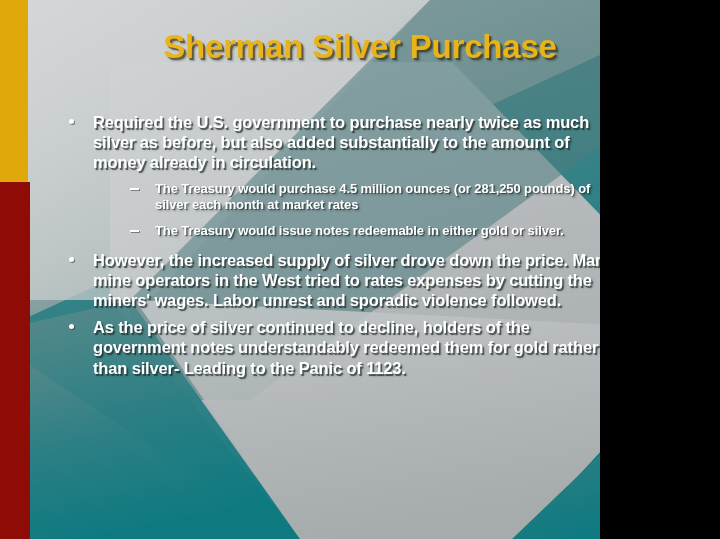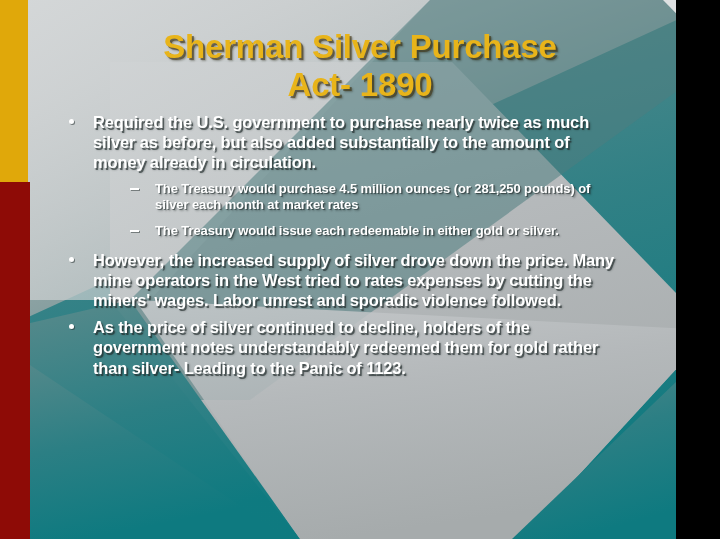--- a/index.html
+++ b/index.html
@@ -2,21 +2,21 @@
 <html><head>
 <meta charset="utf-8">
 <style>
   html, body {
     margin: 0;
     padding: 0;
     background: #000;
   }
   #slide {
     position: relative;
-    width: 676px;
+    width: 600px;
     height: 539px;
     overflow: hidden;
     font-family: "Liberation Sans", sans-serif;
     background: #4c7a7c;
   }
 
   
   .bg-base {
     position: absolute;
     inset: 0;
@@ -189,38 +189,37 @@
     <polygon points="0,345 290,539 0,539" fill="url(#tealGrad)"></polygon>
   </svg>
 
   <div class="bar-gold"></div>
   <div class="bar-red"></div>
 
   <div class="content">
 
     <div class="title">
       <div>Sherman Silver Purchase</div>
-      <div>Act- 1890</div>
     </div>
 
     <div class="body-area">
       <ul class="lvl1">
 
         <li class="b1">
           <span class="dot"></span>
           <span>Required the U.S. government to purchase nearly twice as much silver as before, but also added substantially to the amount of money already in circulation.</span>
           <div class="sub-wrap">
             <ul class="lvl2">
               <li class="b2">
                 <span class="dash"></span>
                 <span>The Treasury would purchase 4.5 million ounces (or 281,250 pounds) of silver each month at market rates</span>
               </li>
               <li class="b2">
                 <span class="dash"></span>
-                <span>The Treasury would issue each redeemable in either gold or silver.</span>
+                <span>The Treasury would issue notes redeemable in either gold or silver.</span>
               </li>
             </ul>
           </div>
         </li>
 
         <li class="b1">
           <span class="dot"></span>
           <span>However, the increased supply of silver drove down the price. Many mine operators in the West tried to rates expenses by cutting the miners' wages. Labor unrest and sporadic violence followed.</span>
         </li>
 

